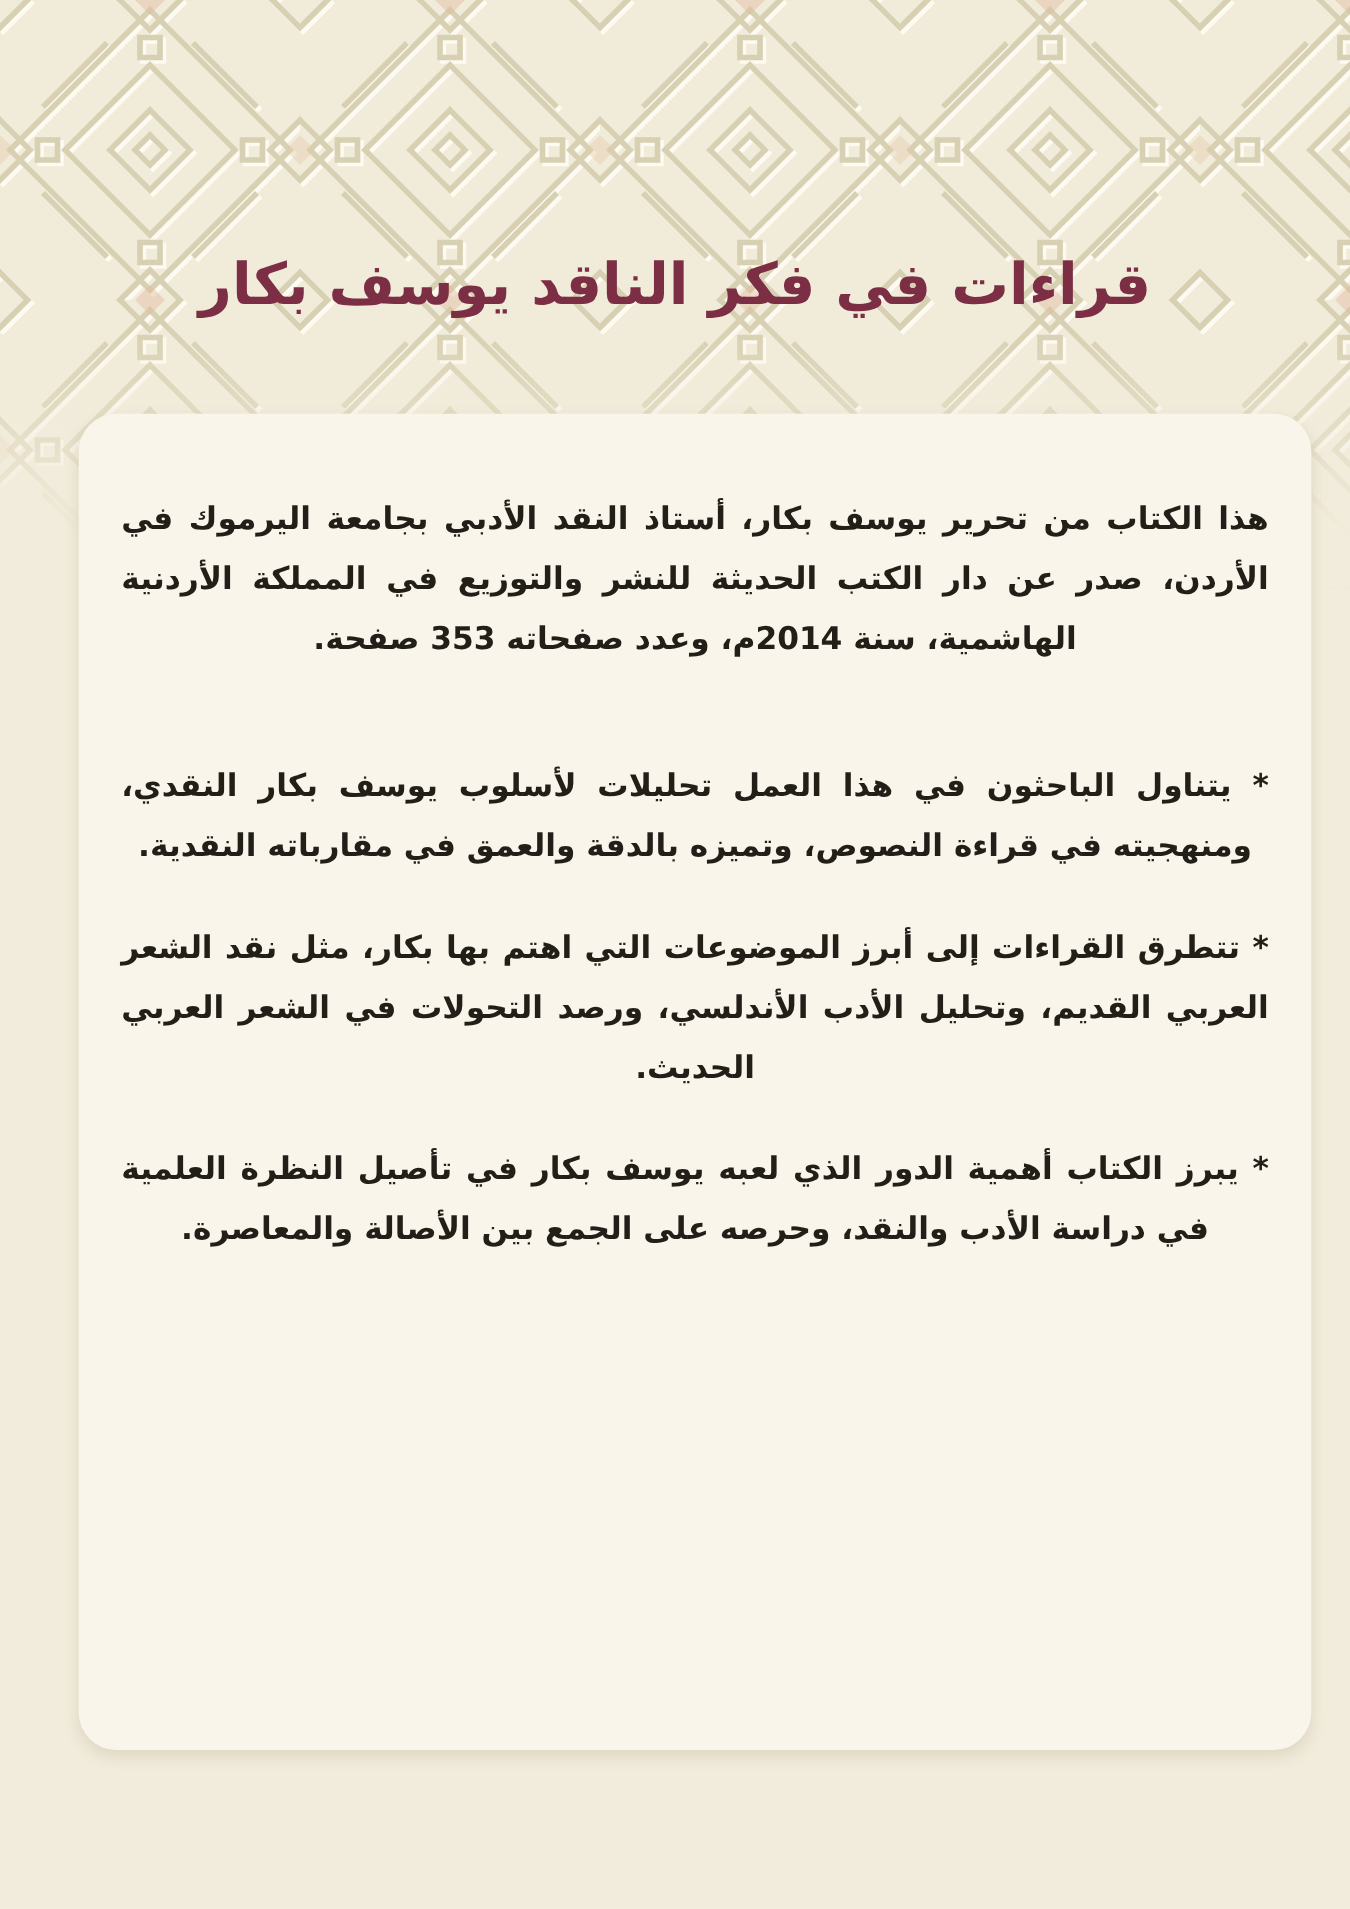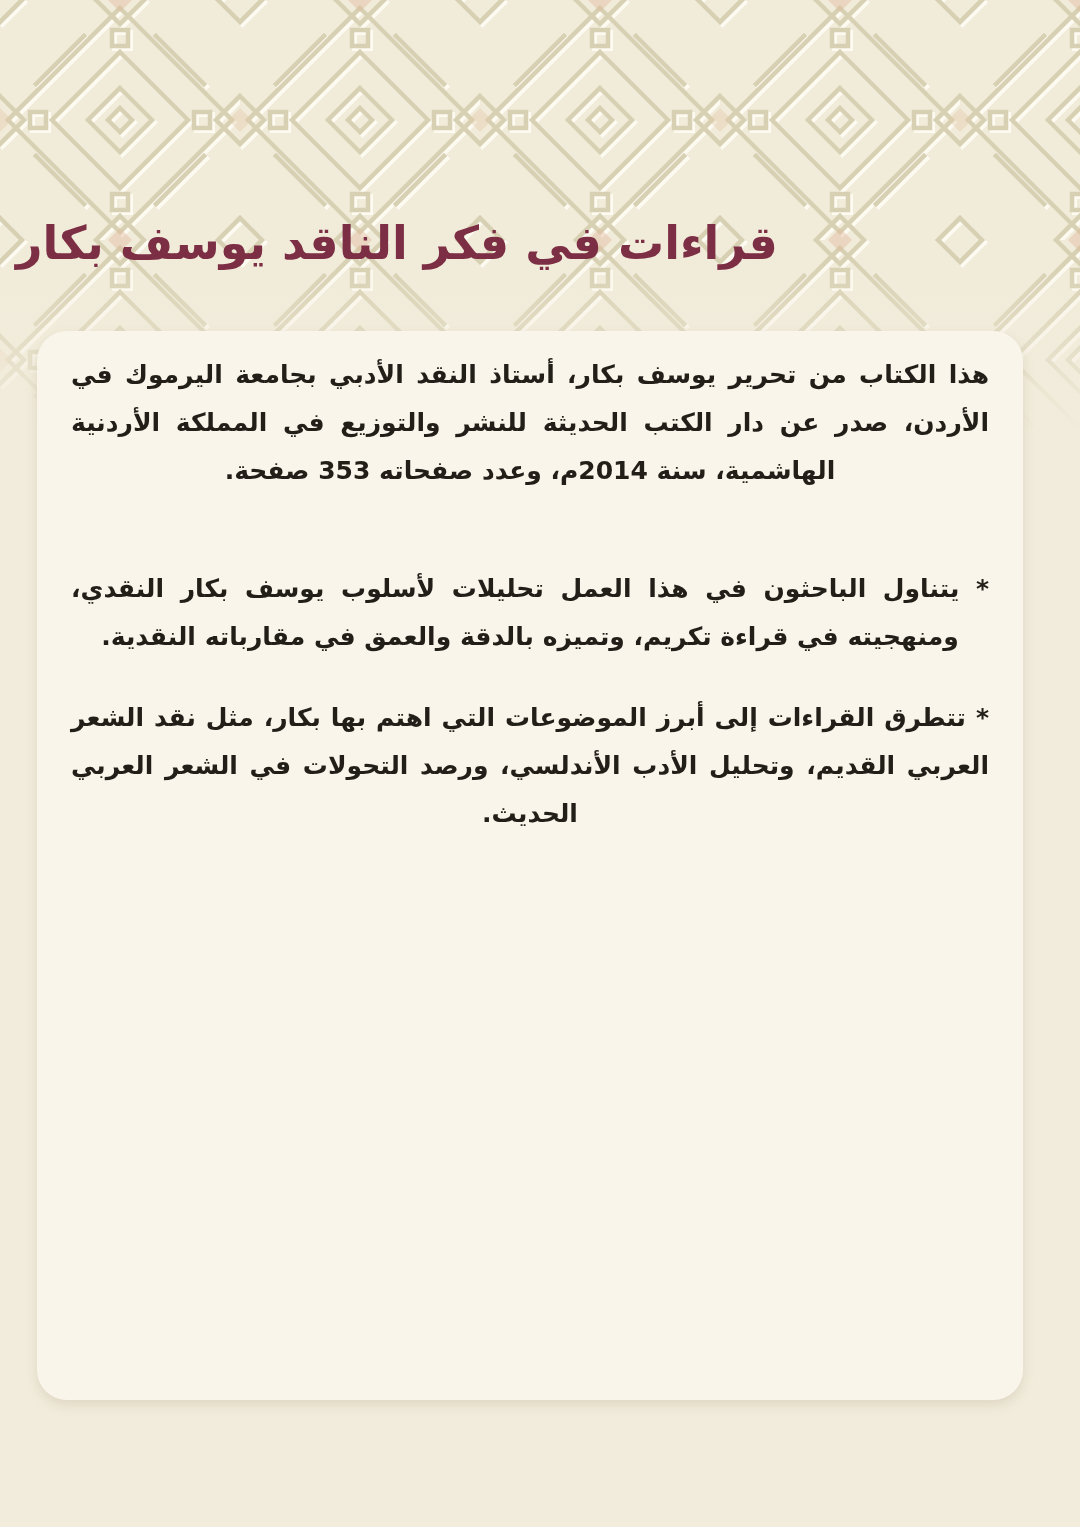--- a/index.html
+++ b/index.html
@@ -25,37 +25,37 @@
     inset: 0;
     background: linear-gradient(to bottom,
       rgba(242,236,220,0) 0%,
       rgba(242,236,220,0) 55%,
       #f2ecdc 92%);
   }
   .page-title {
     position: absolute;
     top: 194px;
     left: 0; right: 0;
-    margin: 16px;
-    text-align: left;
+    margin: 0;
+    text-align: center;
     font-size: 46px;
     line-height: 1.45;
     font-weight: bold;
     color: #7c2e44;
     z-index: 2;
     letter-spacing: 0;
   }
   .content-card {
     position: absolute;
     top: 331px;
-    right: 57px;
+    right: 31px;
     width: 986px;
     height: 1069px;
     box-sizing: border-box;
-    padding: 20px 34px 44px 34px;
+    padding: 60px 34px 44px 34px;
     background: #f9f5eb;
     border-radius: 30px;
     box-shadow: 0 5px 12px rgba(150, 136, 100, 0.20);
     z-index: 1;
   }
   .intro-paragraph, .bullet-paragraph {
     margin: 0;
     color: #221f19;
     font-size: 25px;
     line-height: 48px;
@@ -116,15 +116,16 @@
     </defs>
     <rect width="1080" height="470" fill="url(#geo)"></rect>
   </svg>
   <div class="pattern-fade"></div>
 </div>
 
 <h1 class="page-title">قراءات في فكر الناقد يوسف بكار</h1>
 
 <div class="content-card">
   <p class="intro-paragraph">هذا الكتاب من تحرير يوسف بكار، أستاذ النقد الأدبي بجامعة اليرموك في الأردن، صدر عن دار الكتب الحديثة للنشر والتوزيع في المملكة الأردنية الهاشمية، سنة 2014م، وعدد صفحاته 353 صفحة.</p>
-  <p class="bullet-paragraph">* يتناول الباحثون في هذا العمل تحليلات لأسلوب يوسف بكار النقدي، ومنهجيته في قراءة تكريم، وتميزه بالدقة والعمق في مقارباته النقدية.</p>
+  <p class="bullet-paragraph">* يتناول الباحثون في هذا العمل تحليلات لأسلوب يوسف بكار النقدي، ومنهجيته في قراءة النصوص، وتميزه بالدقة والعمق في مقارباته النقدية.</p>
   <p class="bullet-paragraph">* تتطرق القراءات إلى أبرز الموضوعات التي اهتم بها بكار، مثل نقد الشعر العربي القديم، وتحليل الأدب الأندلسي، ورصد التحولات في الشعر العربي الحديث.</p>
+  <p class="bullet-paragraph">* يبرز الكتاب أهمية الدور الذي لعبه يوسف بكار في تأصيل النظرة العلمية في دراسة الأدب والنقد، وحرصه على الجمع بين الأصالة والمعاصرة.</p>
 </div>
 
 </body></html>

